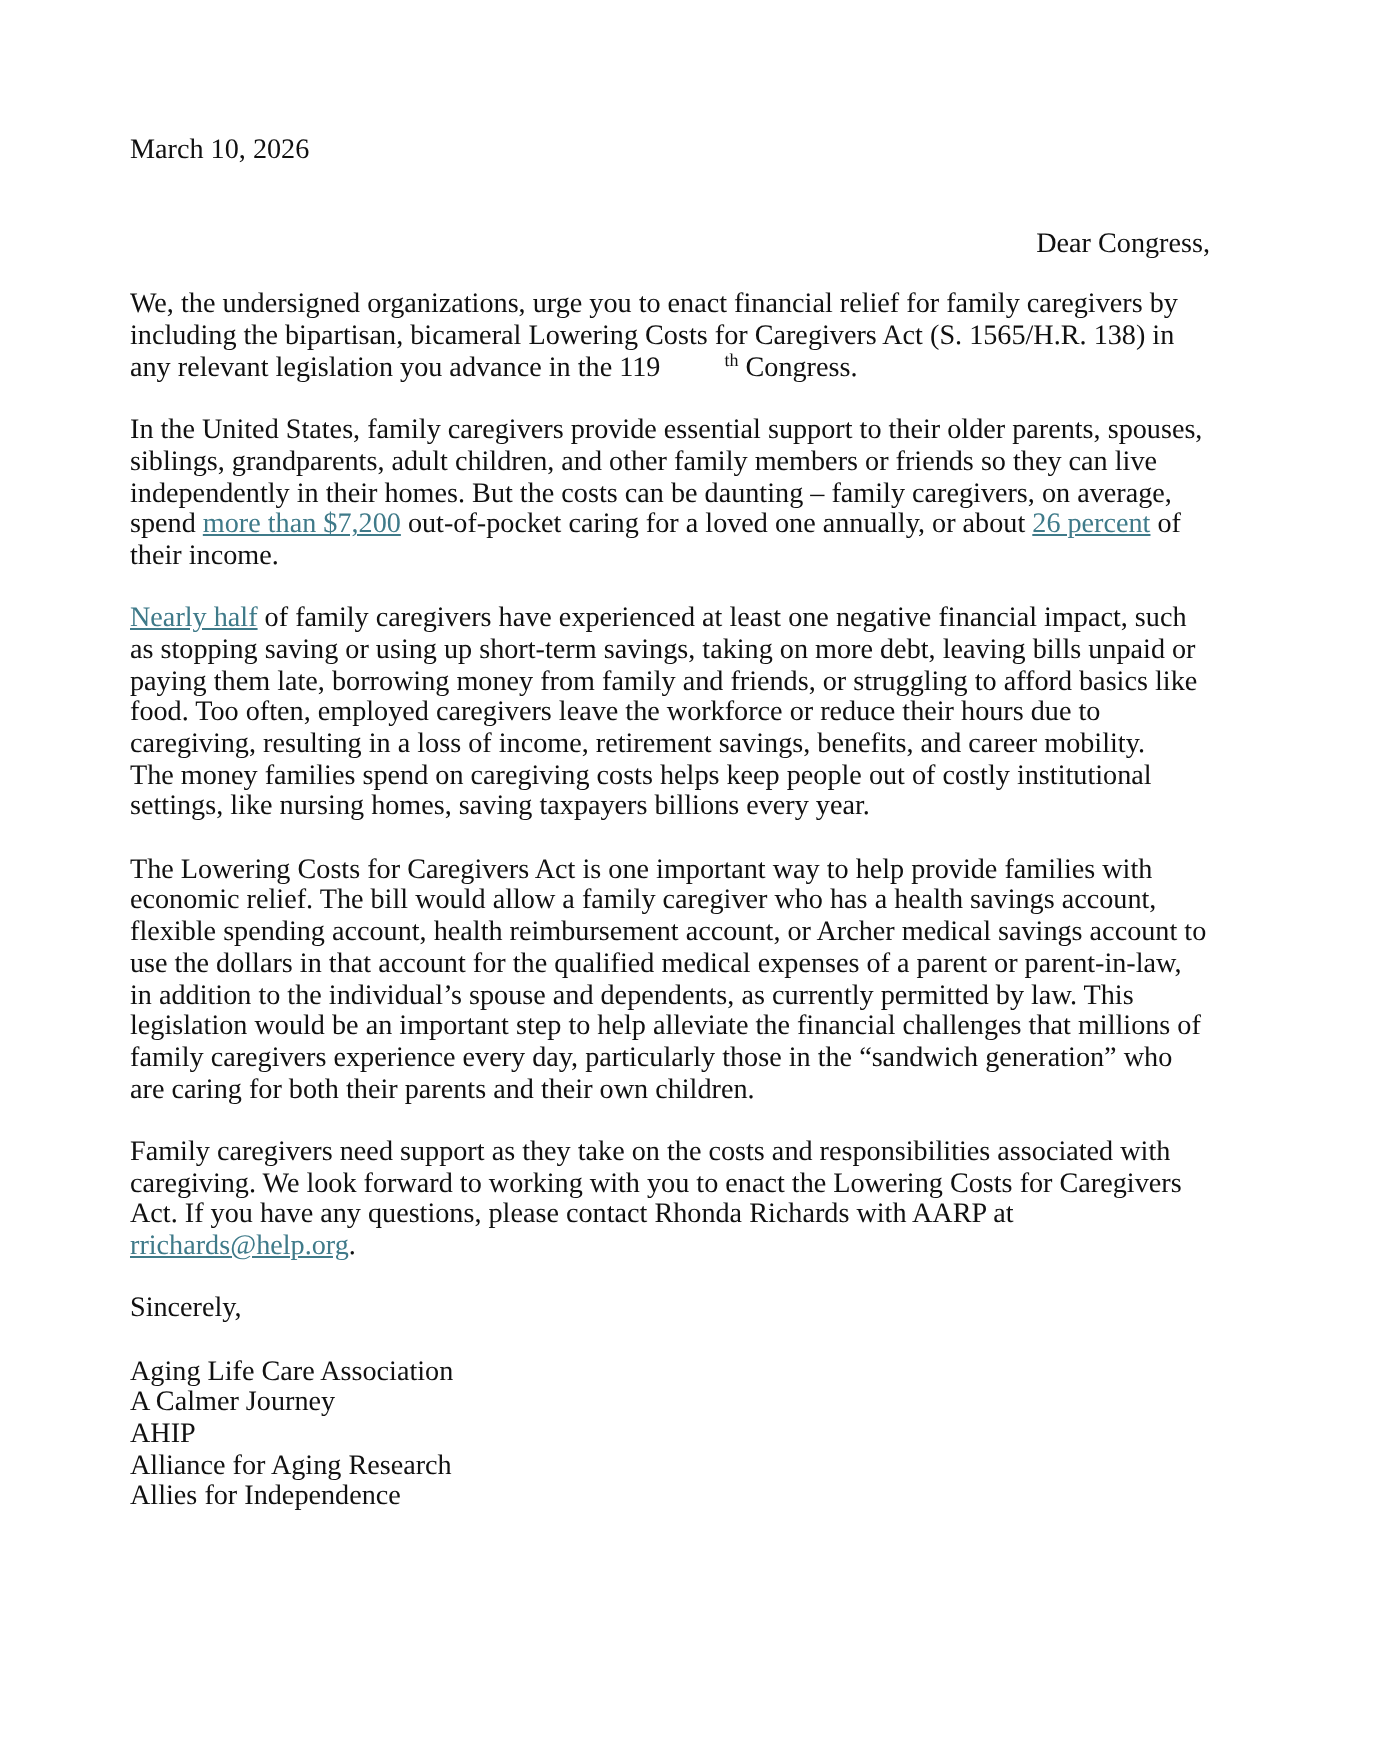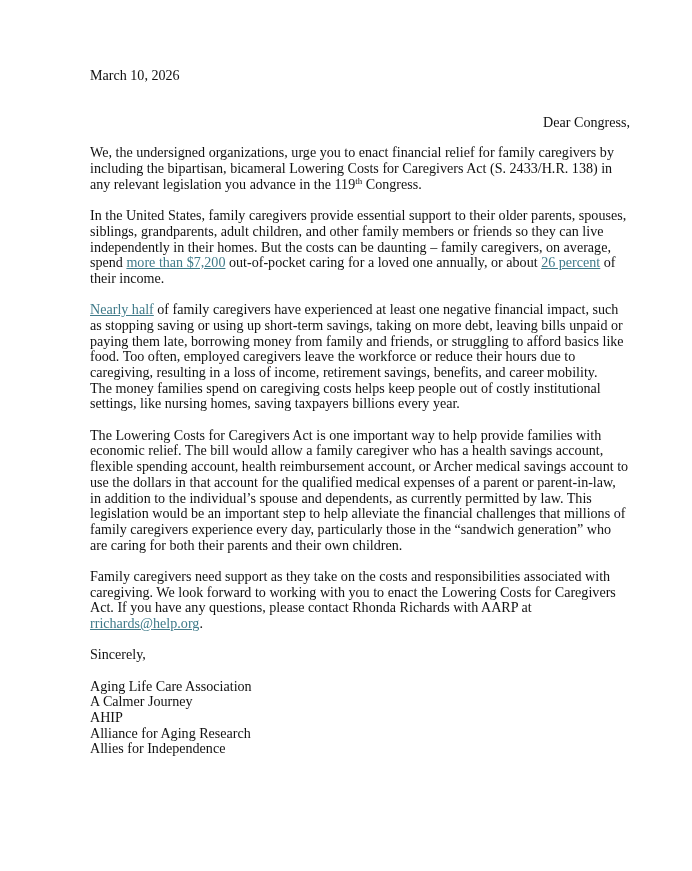--- a/index.html
+++ b/index.html
@@ -1,37 +1,37 @@
 <!DOCTYPE html>
 <html><head>
   <meta charset="utf-8">
   <style>
     html, body { margin:0; padding:0; background:#ffffff; }
     body { width:692px; height:871px; overflow:hidden; position:relative; }
     .page {
-      position:absolute; left:90px; top:68px; width:540px;
+      position:absolute; left:65px; top:68px; width:540px;
       font-family:"Liberation Serif", "DejaVu Serif", serif;
       font-size:14.1px; line-height:15.7px; color:#111111;
     }
     .blk { margin:0; }
     .date { margin-bottom:31px; }
     .greet { margin-bottom:15px;text-align:right; }
     .para { margin-bottom:15.6px; }
     a.lnk { color:#3f7a89; text-decoration:underline; text-underline-offset:1px; }
-    sup { font-size:9px; line-height:0; vertical-align:5px; }
+    sup { font-size:9px; line-height:0; vertical-align:5px;padding-left:32px; }
     .signers div { margin:0; }
   </style>
 </head>
 <body>
 
 <div class="page">
   <p class="blk date">March 10, 2026</p>
   <p class="blk greet">Dear Congress,</p>
 
-  <p class="blk para"><span>We, the undersigned organizations, urge you to enact financial relief for family caregivers by including the bipartisan, bicameral Lowering Costs for Caregivers Act (S. 2433/H.R. 138) in any relevant legislation you advance in the 119</span><sup>th</sup><span> Congress.</span></p>
+  <p class="blk para"><span>We, the undersigned organizations, urge you to enact financial relief for family caregivers by including the bipartisan, bicameral Lowering Costs for Caregivers Act (S. 1565/H.R. 138) in any relevant legislation you advance in the 119</span><sup>th</sup><span> Congress.</span></p>
 
   <p class="blk para"><span>In the United States, family caregivers provide essential support to their older parents, spouses, siblings, grandparents, adult children, and other family members or friends so they can live independently in their homes. But the costs can be daunting – family caregivers, on average, spend </span><a class="lnk" href="#">more than $7,200</a><span> out-of-pocket caring for a loved one annually, or about </span><a class="lnk" href="#">26 percent</a><span> of their income.</span></p>
 
   <p class="blk para"><a class="lnk" href="#">Nearly half</a><span> of family caregivers have experienced at least one negative financial impact, such as stopping saving or using up short-term savings, taking on more debt, leaving bills unpaid or paying them late, borrowing money from family and friends, or struggling to afford basics like food. Too often, employed caregivers leave the workforce or reduce their hours due to caregiving, resulting in a loss of income, retirement savings, benefits, and career mobility.</span><br><span>The money families spend on caregiving costs helps keep people out of costly institutional settings, like nursing homes, saving taxpayers billions every year.</span></p>
 
   <p class="blk para">The Lowering Costs for Caregivers Act is one important way to help provide families with economic relief. The bill would allow a family caregiver who has a health savings account, flexible spending account, health reimbursement account, or Archer medical savings account to use the dollars in that account for the qualified medical expenses of a parent or parent-in-law, in addition to the individual’s spouse and dependents, as currently permitted by law. This legislation would be an important step to help alleviate the financial challenges that millions of family caregivers experience every day, particularly those in the “sandwich generation” who are caring for both their parents and their own children.</p>
 
   <p class="blk para"><span>Family caregivers need support as they take on the costs and responsibilities associated with caregiving. We look forward to working with you to enact the Lowering Costs for Caregivers Act. If you have any questions, please contact Rhonda Richards with AARP at </span><a class="lnk" href="#">rrichards@help.org</a><span>.</span></p>
 
   <p class="blk para">Sincerely,</p>

